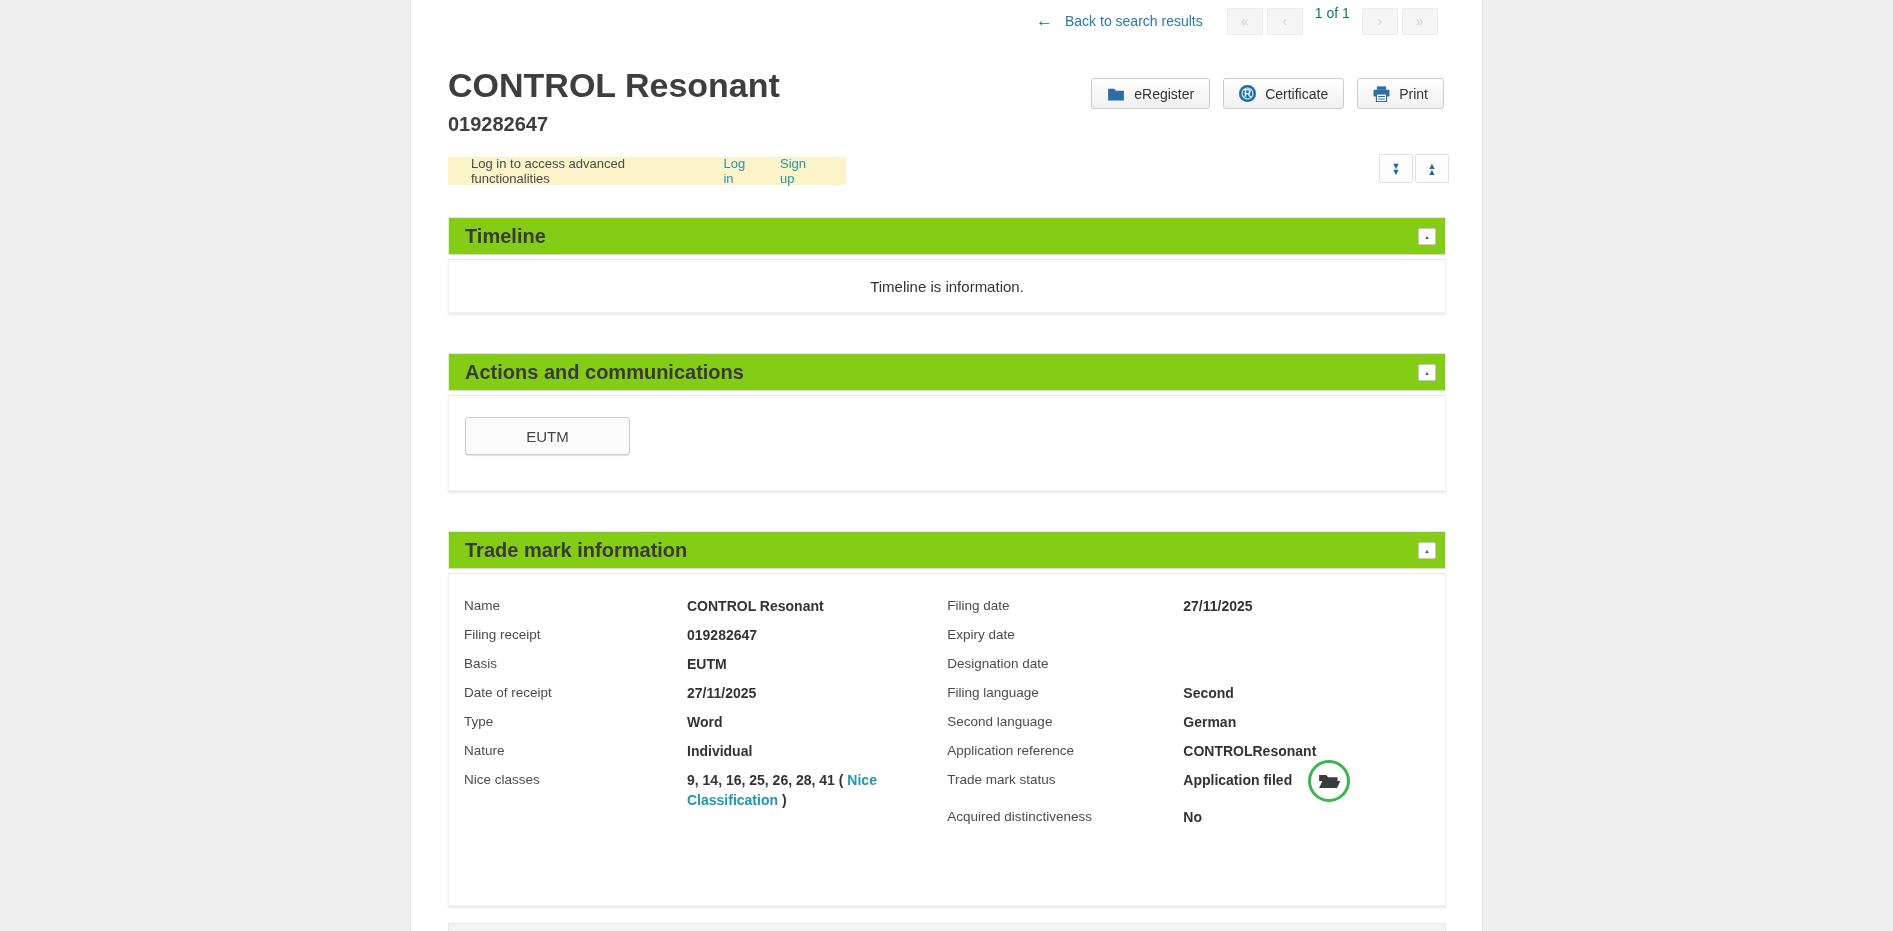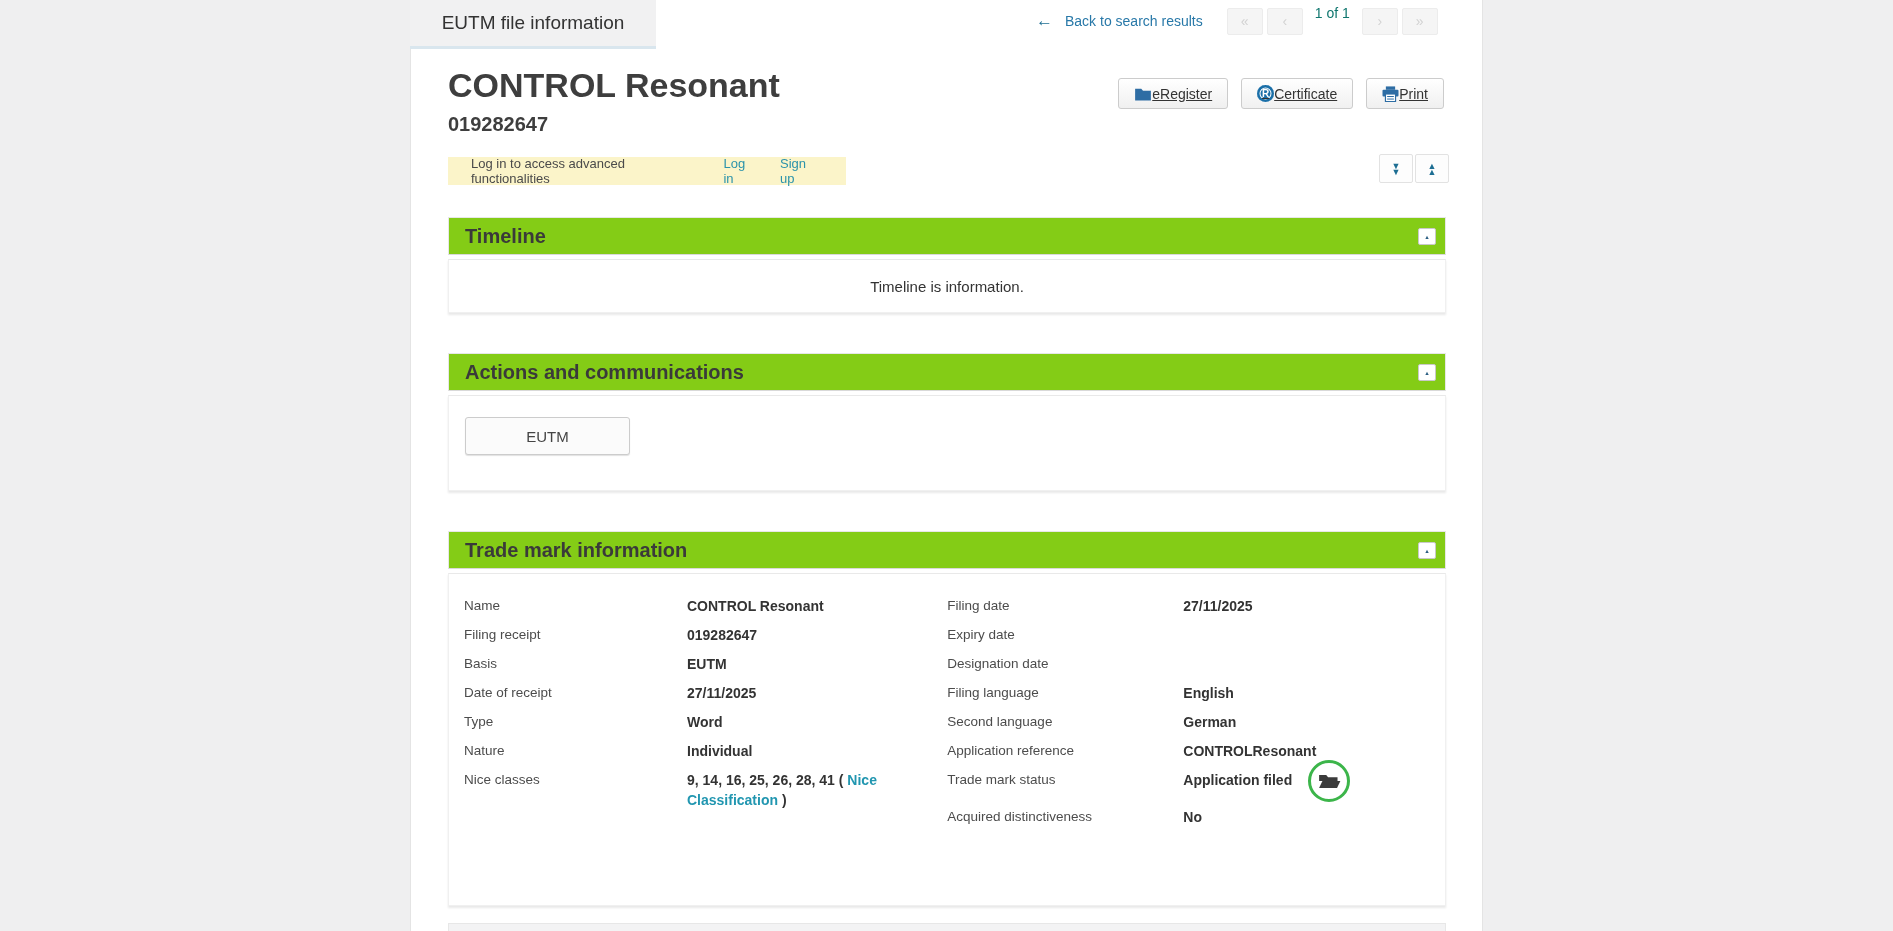--- a/index.html
+++ b/index.html
@@ -24,23 +24,23 @@
     border-radius:2px; color:#d2d2d2; font-size:14px; display:flex; align-items:center;
     justify-content:center; margin-right:4px; cursor:default; }
   .pager-btn:last-child { margin-right:0; }
   .page-indicator { font-size:14px; color:#0f766e; margin:0 12px 16px 8px; }
 
   
   .title-block { margin:10px 0 0 37px; }
   .tm-title { font-size:34px; font-weight:bold; color:#3e3e3e; line-height:40px; }
   .tm-number { font-size:20px; font-weight:bold; color:#3e3e3e; line-height:24px; margin-top:7px; }
   .doc-actions { position:absolute; top:78px; right:38px; display:flex; gap:13px; }
-  .action-btn { height:31px; padding:0 15px; display:flex; align-items:center; 
+  .action-btn { height:31px; padding:0 15px; display:flex; align-items:center; gap:9px;
     background:linear-gradient(#ffffff,#f0f0f0); border:1px solid #cccccc; border-radius:3px;
-    font-size:14px; color:#333; cursor:pointer;text-decoration:underline; }
+    font-size:14px; color:#333; cursor:pointer; }
   .reg-icon { width:17px; height:17px; border-radius:50%; background:#1a6fa8; color:#fff;
     display:flex; align-items:center; justify-content:center; font-size:10px; font-weight:bold;
     box-shadow: inset 0 0 0 2.5px #1a6fa8, inset 0 0 0 3.5px #ffffff; }
 
   
   .banner-row { position:relative; margin-top:21px; height:30px; }
   .login-banner { position:absolute; left:37px; top:0; width:398px; height:28px;
     background:#fbf4c9; display:flex; align-items:center; padding:0 23px; font-size:13px;
     color:#4a4a4a; }
   .login-banner a { color:#2b93ab; text-decoration:none; cursor:pointer; }
@@ -92,21 +92,20 @@
 
   .next-section-strip { margin:17px 36px 0 37px; height:12px; background:#f3f3f4;
     border:1px solid #e7e7e7; border-bottom:none; }
 </style>
 </head>
 <body>
 
 <div class="panel">
 
   <div class="tab-row">
-    <div class="file-tab">EUTM file information</div>
     <div class="top-nav">
       <span class="back-arrow">←</span>
       <a class="back-link">Back to search results</a>
       <div class="pager">
         <div class="pager-btn">«</div>
         <div class="pager-btn">‹</div>
         <span class="page-indicator">1 of 1</span>
         <div class="pager-btn">›</div>
         <div class="pager-btn">»</div>
       </div>
@@ -235,21 +234,21 @@
           <div class="row">
             <span class="lbl">Expiry date</span>
             <span class="val"></span>
           </div>
           <div class="row">
             <span class="lbl">Designation date</span>
             <span class="val"></span>
           </div>
           <div class="row">
             <span class="lbl">Filing language</span>
-            <span class="val">English</span>
+            <span class="val">Second</span>
           </div>
           <div class="row">
             <span class="lbl">Second language</span>
             <span class="val">German</span>
           </div>
           <div class="row">
             <span class="lbl">Application reference</span>
             <span class="val">CONTROLResonant</span>
           </div>
           <div class="row">

